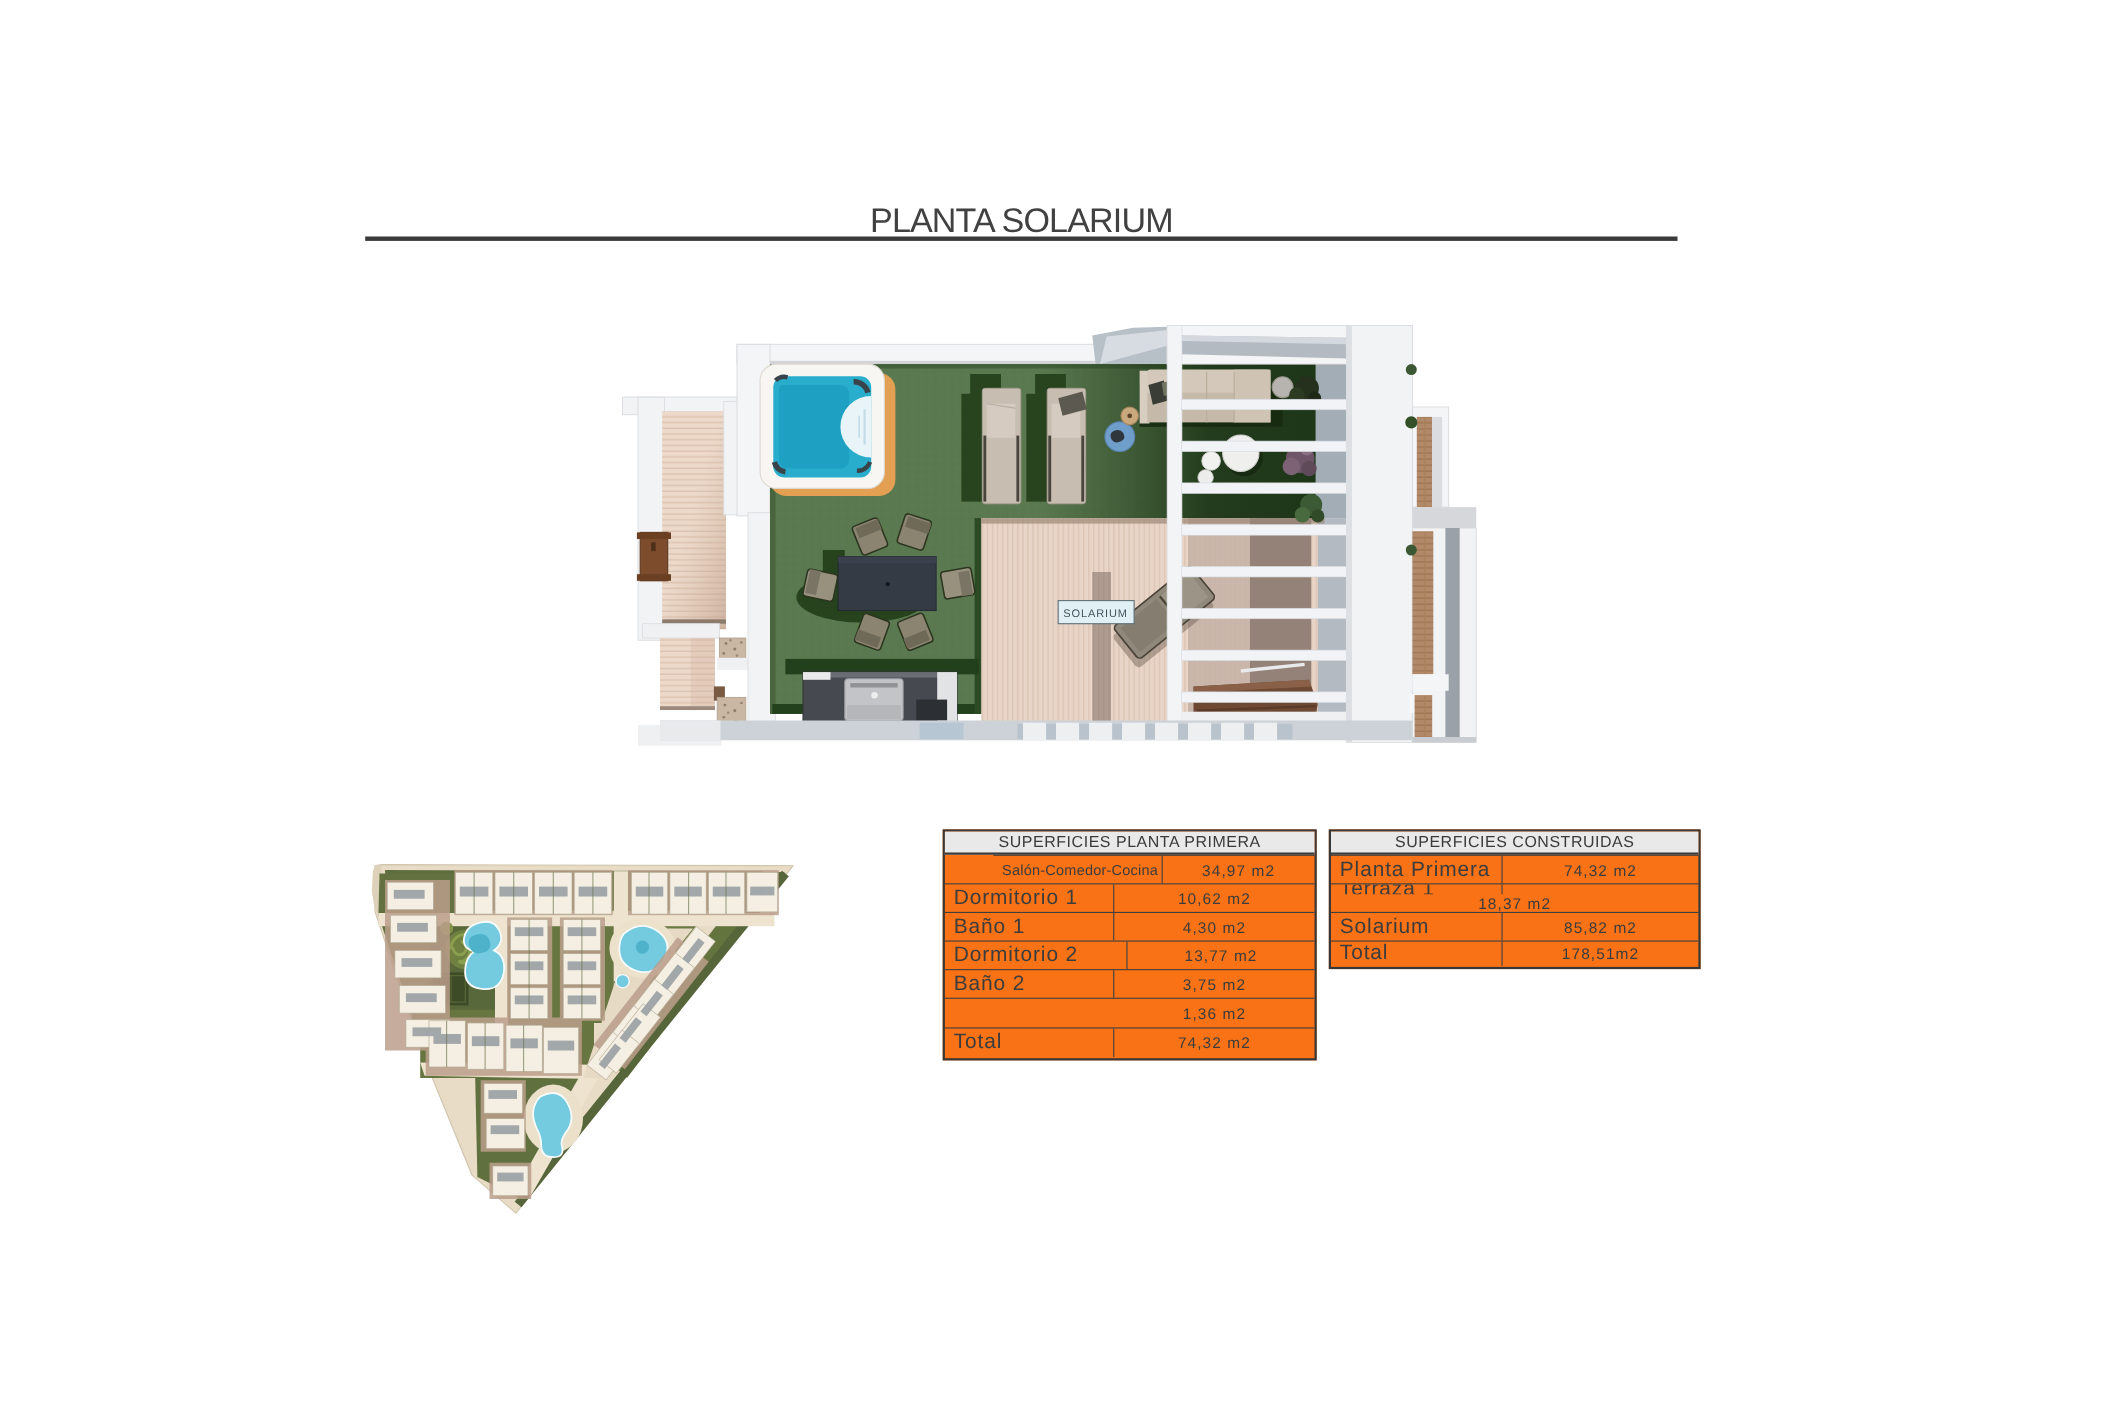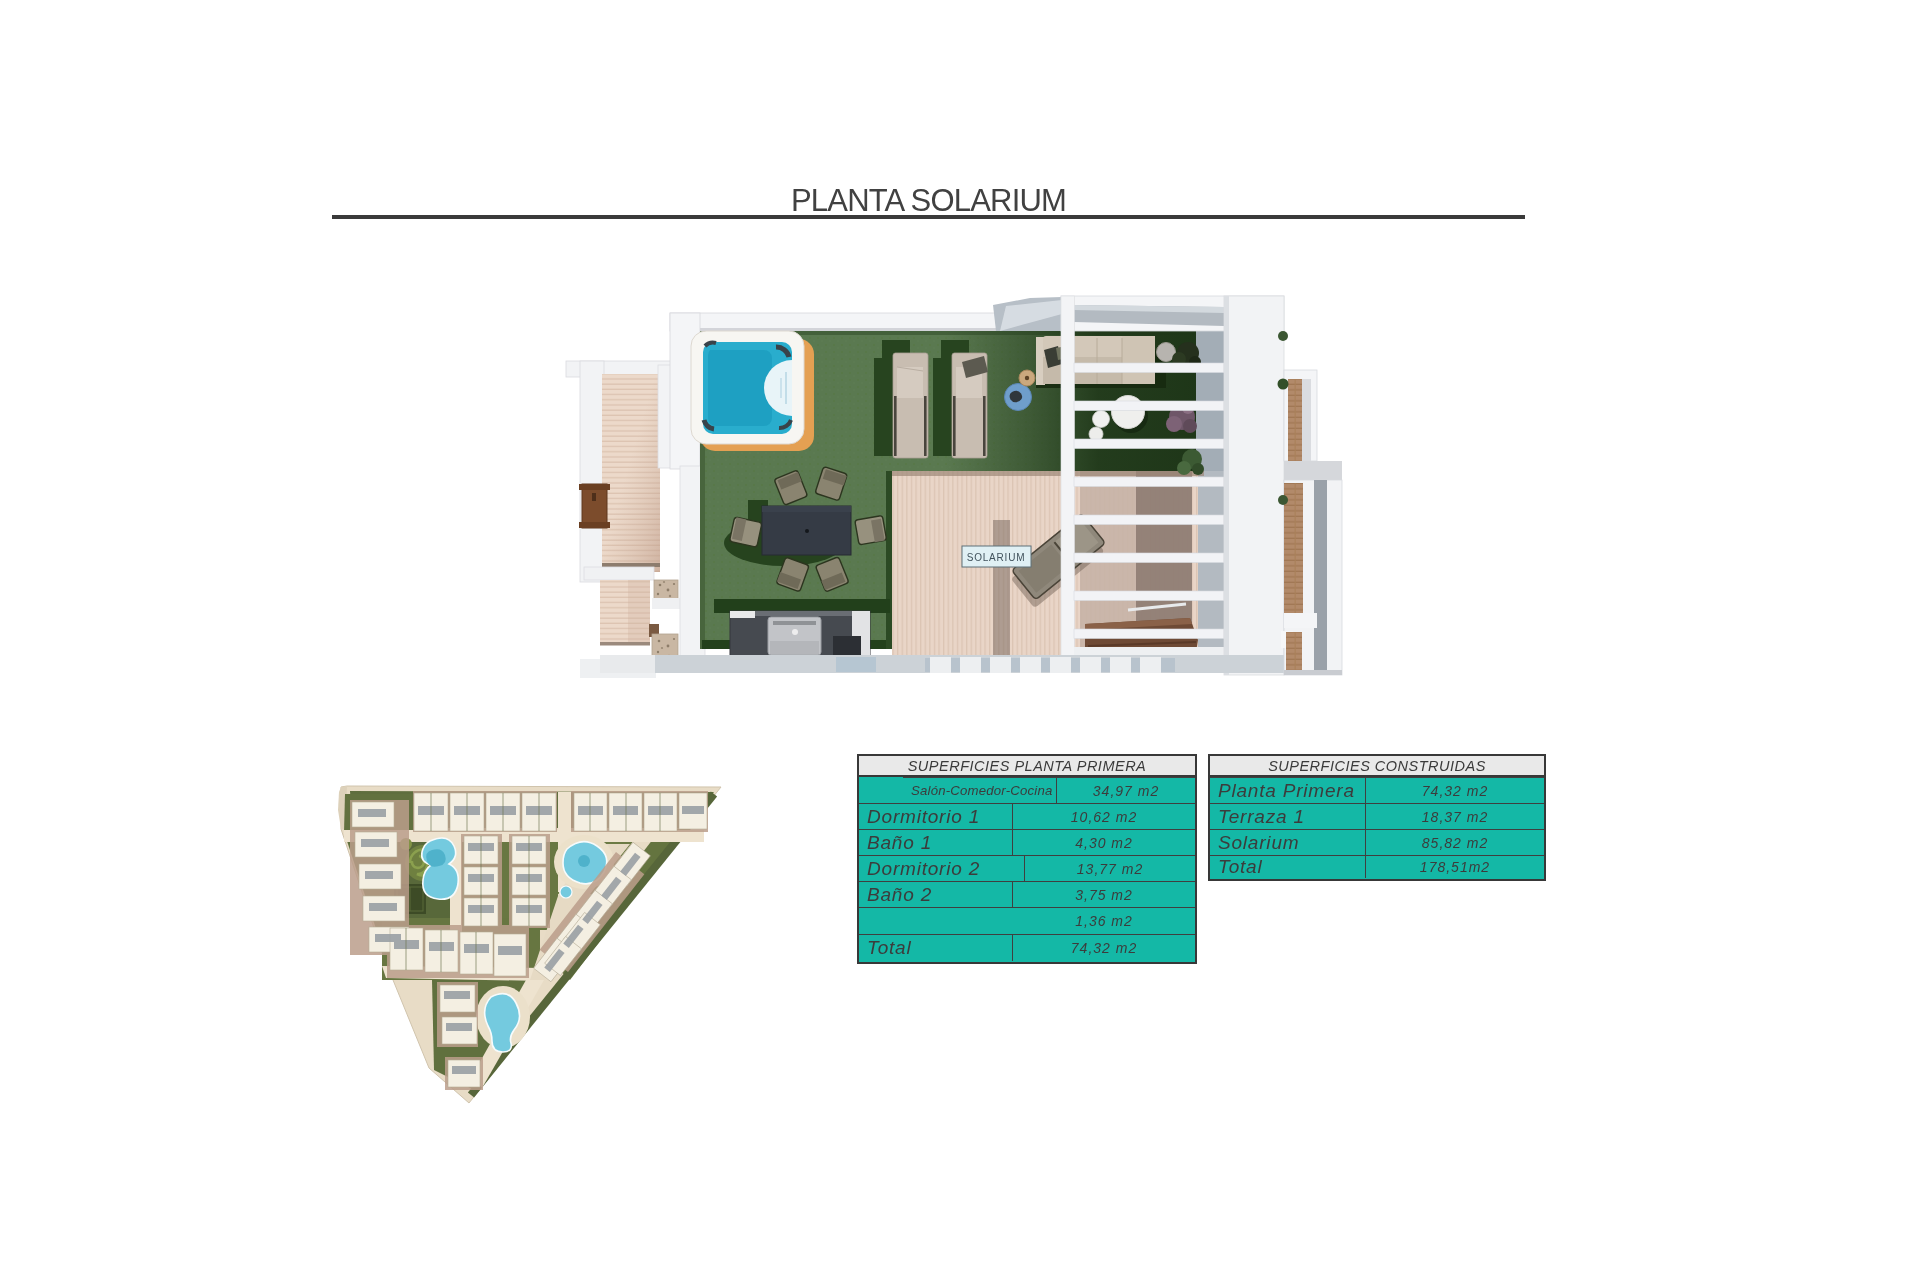--- a/index.html
+++ b/index.html
@@ -1,19 +1,19 @@
 <!DOCTYPE html>
 <html><head>
 <meta charset="utf-8">
 <style>
   html,body{margin:0;padding:0;background:#ffffff;width:1920px;height:1280px;overflow:hidden;}
   *{box-sizing:border-box;}
   body{font-family:"Liberation Sans", sans-serif;}
   .abs{position:absolute;}
-  .tbl{position:absolute;border:2px solid #383838;background:#14b8a6;font-style:italic;}
+  .tbl{position:absolute;border:2px solid #383838;background:#f97316;}
   .tbl .hdr{background:#e9e9e9;border-bottom:2px solid #383838;display:flex;align-items:center;justify-content:center;font-size:14.5px;letter-spacing:0.5px;color:#3a3a3a;}
   .tbl .row{display:flex;border-top:1.5px solid #3f3f3f;}
   .tbl .row:first-of-type{border-top:none;}
   .tbl .lab{font-size:19px;letter-spacing:0.8px;color:#3c3c3c;padding-left:8px;display:flex;align-items:center;border-right:1.5px solid #3f3f3f;white-space:nowrap;overflow:hidden;}
   .tbl .val{font-size:14px;letter-spacing:1px;color:#3c3c3c;flex:1;display:flex;align-items:center;justify-content:center;}
 </style>
 </head>
 <body>
 
 <div class="abs" style="left:332px;top:183px;width:1193px;text-align:center;font-size:31px;color:#414141;letter-spacing:-0.8px;">PLANTA SOLARIUM</div>
@@ -629,21 +629,21 @@
 </div>
 
 <div class="tbl" style="left:1208px;top:754px;width:338px;height:127px;">
   <div class="hdr" style="height:21px;">SUPERFICIES CONSTRUIDAS</div>
 
   <div class="row" style="height:26.1px;">
       <div class="lab" style="width:156px;">Planta Primera</div>
       <div class="val">74,32 m2</div>
     </div>
 
-  <div class="row" style="height:26.1px;">
+  <div class="row" style="height:26.1px;flex-direction:column;">
       <div class="lab" style="width:156px;">Terraza 1</div>
       <div class="val">18,37 m2</div>
     </div>
 
   <div class="row" style="height:26.1px;">
       <div class="lab" style="width:156px;">Solarium</div>
       <div class="val">85,82 m2</div>
     </div>
 
   <div class="row" style="height:23px;">

